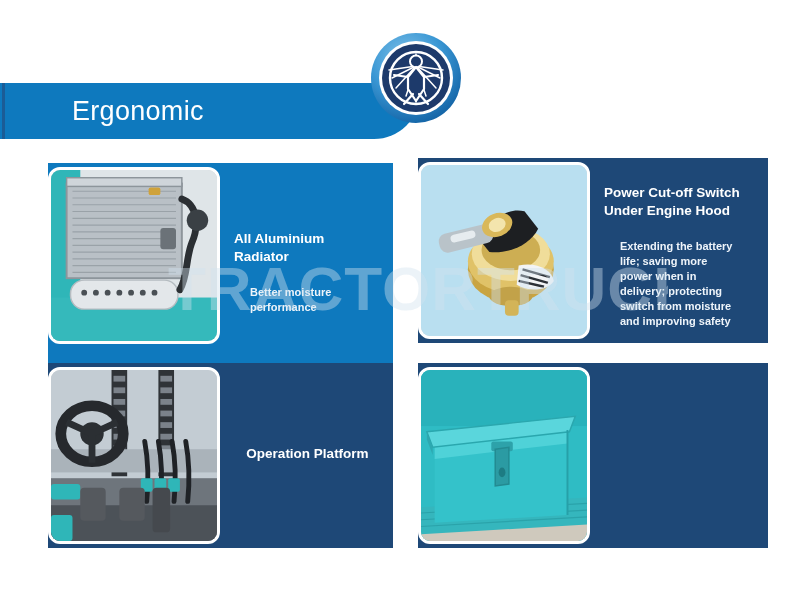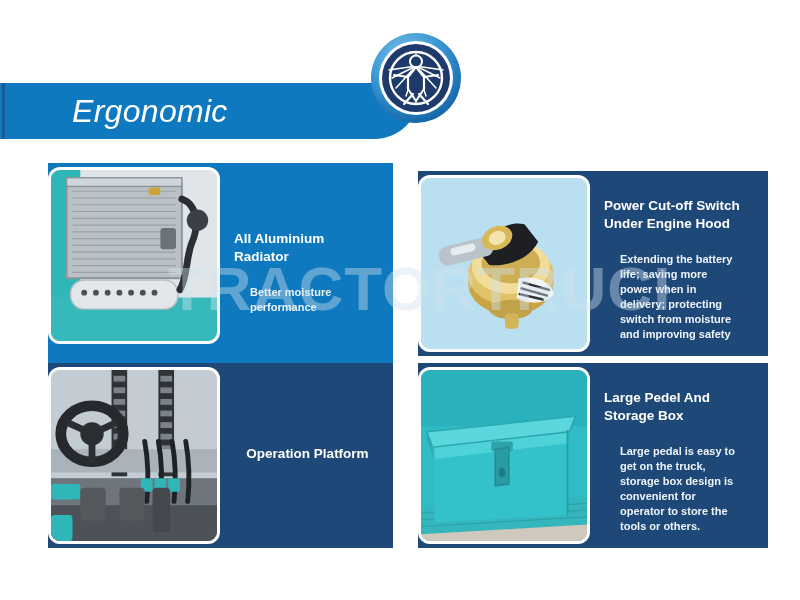--- a/index.html
+++ b/index.html
@@ -43,27 +43,26 @@
     left: 2px;
     top: 83px;
     width: 3px;
     height: 56px;
     background: #1B5C96;
   }
   .header-title {
     position: absolute;
     left: 72px;
     top: 94px;
-    font-size: 32px;
+    font-size: 27px;
     font-weight: 400;
     color: #ffffff;
     letter-spacing: 0.3px;
     line-height: 34px;
     white-space: nowrap;
-    font-style: italic;
   }
 
   
   .logo-badge {
     position: absolute;
     left: 371px;
     top: 33px;
     width: 90px;
     height: 90px;
   }
@@ -101,21 +100,21 @@
     width: 800px;
     height: 420px;
   }
   .card {
     position: absolute;
     display: flex;
     align-items: stretch;
     overflow: hidden;
   }
   .card-1 { left: 48px;  top: 13px;  width: 345px; height: 234px; }
-  .card-2 { left: 418px; top: 21px;  width: 350px; height: 185px; }
+  .card-2 { left: 418px; top: 8px;  width: 350px; height: 185px; }
   .card-3 { left: 48px;  top: 213px; width: 345px; height: 185px; text-align: center; }
   .card-4 { left: 418px; top: 213px; width: 350px; height: 185px; }
 
   .card-panel {
     position: absolute;
     inset: 0;
   }
   .panel-bright { background: #0E79BE; }
   .panel-navy   { background: #1E4877; }
 
@@ -359,23 +358,19 @@
           <path d="M14 78 L150 62 L150 150 L14 158 Z" fill="#34c2ca"></path>
           <path d="M14 78 L150 62 L150 76 L14 92 Z" fill="#4fd2d8"></path>
           <path d="M6 64 L158 48 L152 64 L12 80 Z" fill="#5ad6dc" stroke="#2aa7ae" stroke-width="1.5"></path>
           <path d="M6 64 L12 80 L12 88 L6 72 Z" fill="#2da8b0"></path>
           <rect x="72" y="74" width="22" height="10" rx="2" fill="#2da2aa"></rect>
           <path d="M76 82 L90 80 L90 118 L76 120 Z" fill="#2b9ba3" stroke="#238a91" stroke-width="1.5"></path>
           <ellipse cx="83" cy="106" rx="3.5" ry="5" fill="#1d7c83"></ellipse>
           <path d="M150 62 L150 150" stroke="#26a0a8" stroke-width="2"></path>
         </svg>
       </div>
-      <div class="card-text align-top">
-        <div class="card-title">Large Pedel And Storage Box</div>
-        <div class="card-body">Large pedal is easy to get on the truck, storage box design is convenient for operator to store the tools or others.</div>
-      </div>
     </div>
 
   </div>
 
   <div class="watermark">TRACTORTRUCK</div>
 
 </div>
 
 </body></html>

